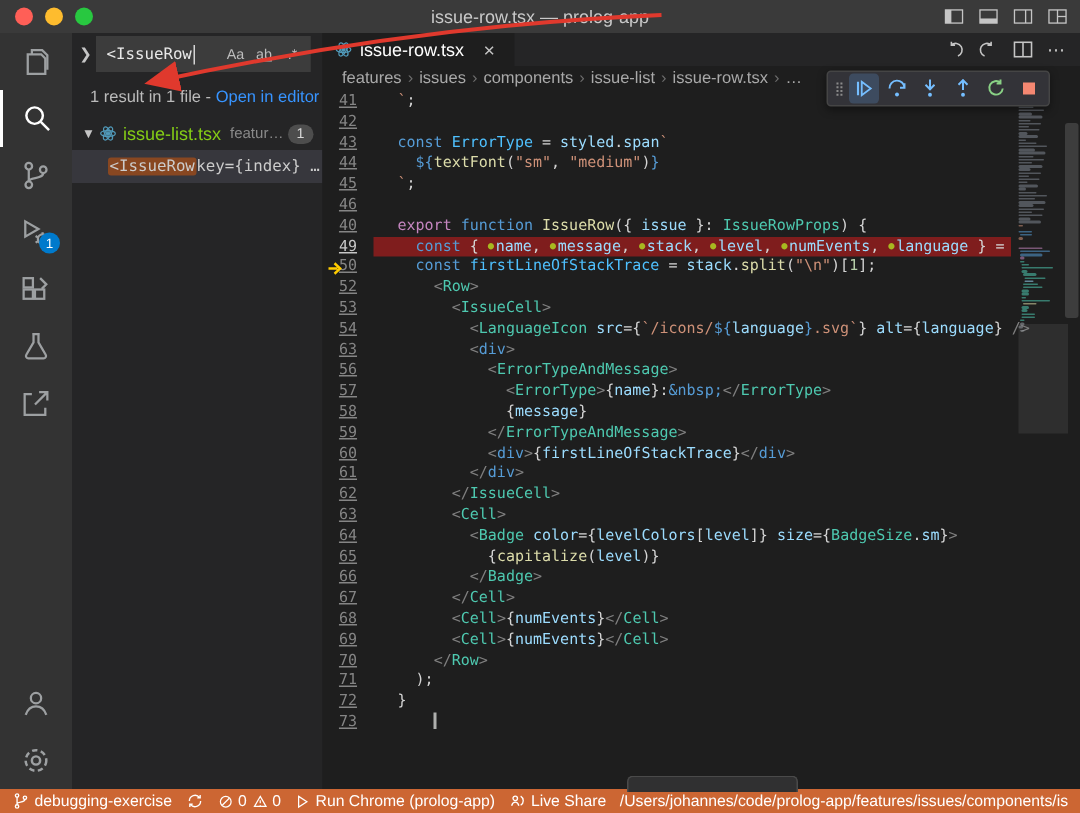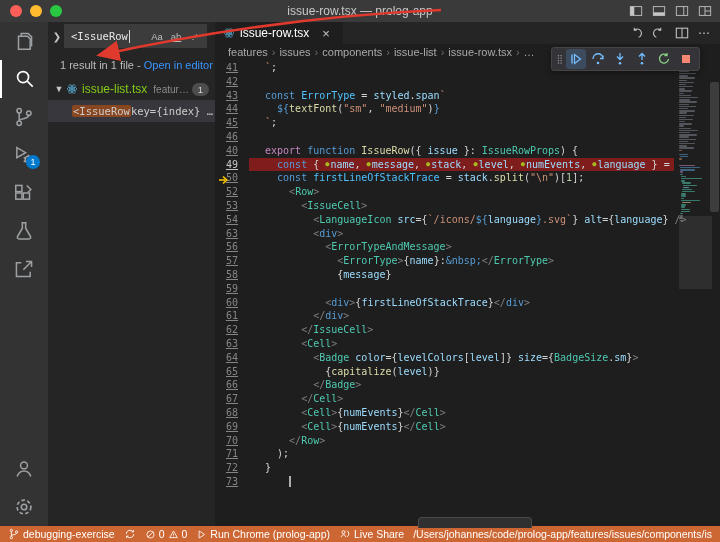--- a/index.html
+++ b/index.html
@@ -392,20 +392,21 @@
             <div class="code-line">
               <span class="gutter">57</span>
               <span class="ltext"><span class="tk-pl">            </span><span class="tk-brk">&lt;</span><span class="tk-type">ErrorType</span><span class="tk-brk">&gt;</span><span class="tk-pl">{</span><span class="tk-var">name</span><span class="tk-pl">}:</span><span class="tk-kw">&amp;nbsp;</span><span class="tk-brk">&lt;/</span><span class="tk-type">ErrorType</span><span class="tk-brk">&gt;</span></span>
             </div>
             <div class="code-line">
               <span class="gutter">58</span>
               <span class="ltext"><span class="tk-pl">            </span><span class="tk-pl">{</span><span class="tk-var">message</span><span class="tk-pl">}</span></span>
             </div>
             <div class="code-line">
               <span class="gutter">59</span>
+              <span class="ltext"><span class="tk-pl">          </span><span class="tk-brk">&lt;/</span><span class="tk-type">ErrorTypeAndMessage</span><span class="tk-brk">&gt;</span></span>
             </div>
             <div class="code-line">
               <span class="gutter">60</span>
               <span class="ltext"><span class="tk-pl">          </span><span class="tk-brk">&lt;</span><span class="tk-kw">div</span><span class="tk-brk">&gt;</span><span class="tk-pl">{</span><span class="tk-var">firstLineOfStackTrace</span><span class="tk-pl">}</span><span class="tk-brk">&lt;/</span><span class="tk-kw">div</span><span class="tk-brk">&gt;</span></span>
             </div>
             <div class="code-line">
               <span class="gutter">61</span>
               <span class="ltext"><span class="tk-pl">        </span><span class="tk-brk">&lt;/</span><span class="tk-kw">div</span><span class="tk-brk">&gt;</span></span>
             </div>
             <div class="code-line">

